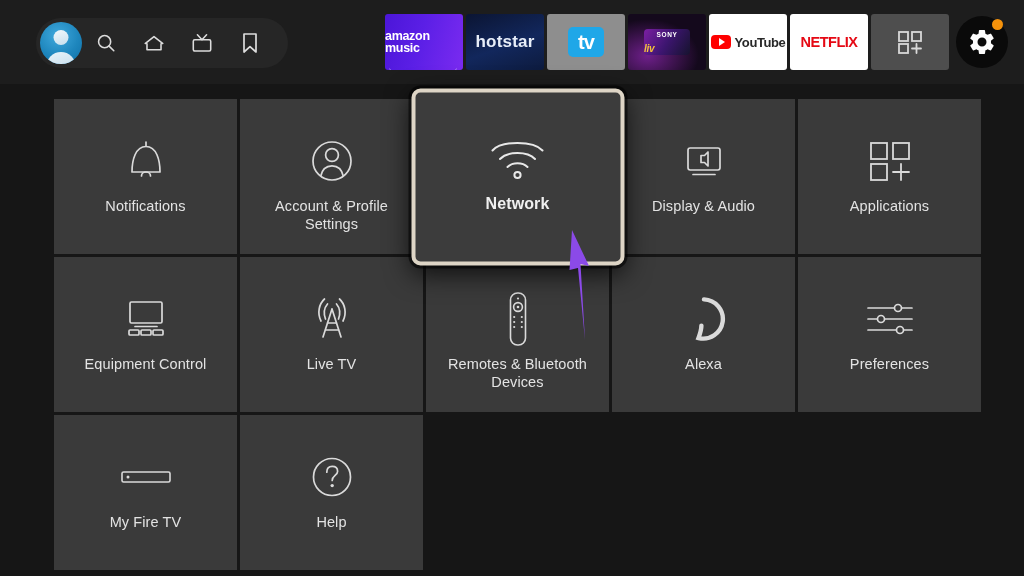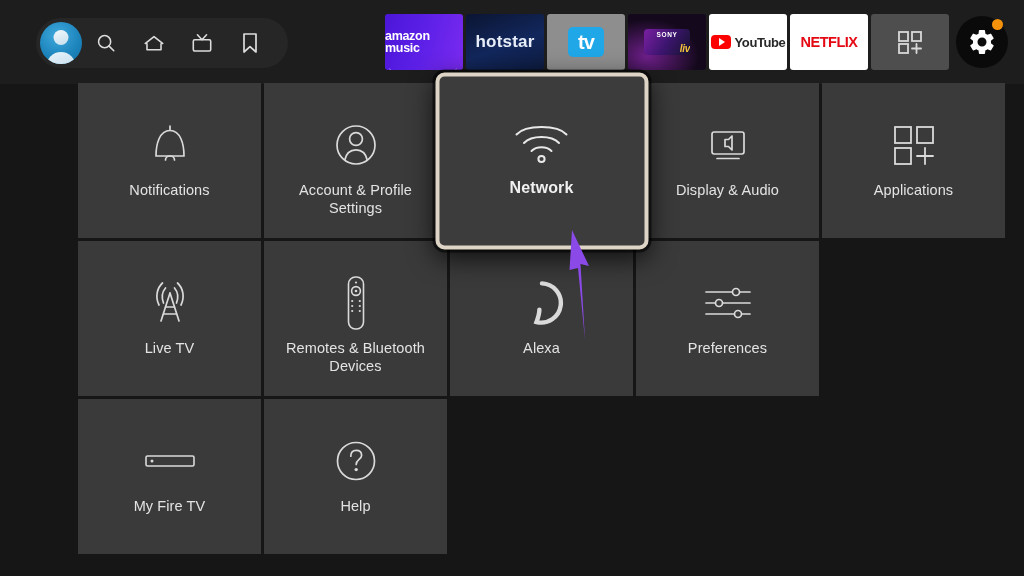--- a/index.html
+++ b/index.html
@@ -70,21 +70,21 @@
   .tv-text { color:#fff; font-size:20px; font-weight:700; letter-spacing:-1px; line-height:1; }
   .apptile.sonyliv {
     background: radial-gradient(ellipse at 25% 75%, #6e1f8a 0%, #14091c 62%),
                 radial-gradient(ellipse at 80% 30%, #12324f 0%, #0a0a12 70%);
     background-color:#0a0a12;
   }
   .sl-badge { width:46px; height:26px; border-radius:4px; overflow:hidden; position:relative;
               background:linear-gradient(120deg,#7b1fa2,#3d1570 50%,#16132e); }
   .sl-sony { position:absolute; top:2px; left:0; right:0; text-align:center;
              color:#fff; font-size:6.5px; font-weight:700; letter-spacing:.6px; }
-  .sl-liv  { position:absolute; bottom:1px; left:0; right:0; text-align:right;
+  .sl-liv  { position:absolute; bottom:1px; left:0; right:0; text-align:left;
              color:#f5c33b; font-size:10px; font-weight:700; font-style:italic; letter-spacing:-.3px; }
   .apptile.youtube { background:#fff; }
   .yt-wrap { display:flex; align-items:center; gap:4px; }
   .yt-play { width:20px; height:14px; background:#f00; border-radius:4px;
              display:flex; align-items:center; justify-content:center; }
   .yt-tri { width:0; height:0; border-left:6px solid #fff;
             border-top:4px solid transparent; border-bottom:4px solid transparent; margin-left:2px; }
   .yt-text { color:#282828; font-size:13px; font-weight:700; letter-spacing:-.4px; }
   .apptile.netflix { background:#fff; }
   .nf-text { color:#e50914; font-size:14.5px; font-weight:700; letter-spacing:-.5px; }
@@ -93,21 +93,21 @@
     width:52px; height:52px; border-radius:50%; background:#0a0a0a;
     display:flex; align-items:center; justify-content:center; position:relative;
     flex:0 0 auto; margin-left:4px; margin-right:8px;
   }
   .gear-dot {
     position:absolute; top:3px; right:5px; width:11px; height:11px;
     border-radius:50%; background:#f5920b;
   }
 
   
-  .grid { position:absolute; left:54px; top:83px;margin-left:24px; }
+  .grid { position:absolute; left:54px; top:99px; }
   .grid-row { display:flex; gap:3px; margin-bottom:3px; }
   .tile {
     width:183px; height:155px; background:#3a3a3a;
     display:flex; flex-direction:column; align-items:center;
     justify-content:flex-start; position:relative;
   }
   .tile .ticon {
     height:72px; display:flex; align-items:center; justify-content:center;
     margin-top:26px;
   }
@@ -288,20 +288,32 @@
             <line x1="36" y1="27" x2="36" y2="43" stroke-linecap="round"></line>
             <line x1="28" y1="35" x2="44" y2="35" stroke-linecap="round"></line>
           </svg>
         </div>
         <div class="tlabel">Applications</div>
       </div>
     </div>
 
     <div class="grid-row">
 
+      <div class="tile">
+        <div class="ticon">
+          <svg width="52" height="46" viewBox="0 0 52 46" fill="none" stroke="#dadada" stroke-width="1.7" stroke-linecap="round" stroke-linejoin="round">
+            <rect x="10" y="6" width="32" height="21" rx="1.4"></rect>
+            <path d="M15 30.5 H37"></path>
+            <rect x="9" y="34" width="10" height="5" rx="1"></rect>
+            <rect x="21" y="34" width="10" height="5" rx="1"></rect>
+            <rect x="33" y="34" width="10" height="5" rx="1"></rect>
+          </svg>
+        </div>
+        <div class="tlabel">Equipment Control</div>
+      </div>
 
       <div class="tile">
         <div class="ticon">
           <svg width="50" height="48" viewBox="0 0 50 48" fill="none" stroke="#dadada" stroke-width="1.7" stroke-linecap="round">
             <path d="M14 26 C10 18 12 9 17.5 4"></path>
             <path d="M36 26 C40 18 38 9 32.5 4"></path>
             <path d="M18.5 24 C16.5 18.5 17.5 12.5 20.5 9"></path>
             <path d="M31.5 24 C33.5 18.5 32.5 12.5 29.5 9"></path>
             <path d="M25 14 L16 42"></path>
               <path d="M25 14 L34 42"></path>

